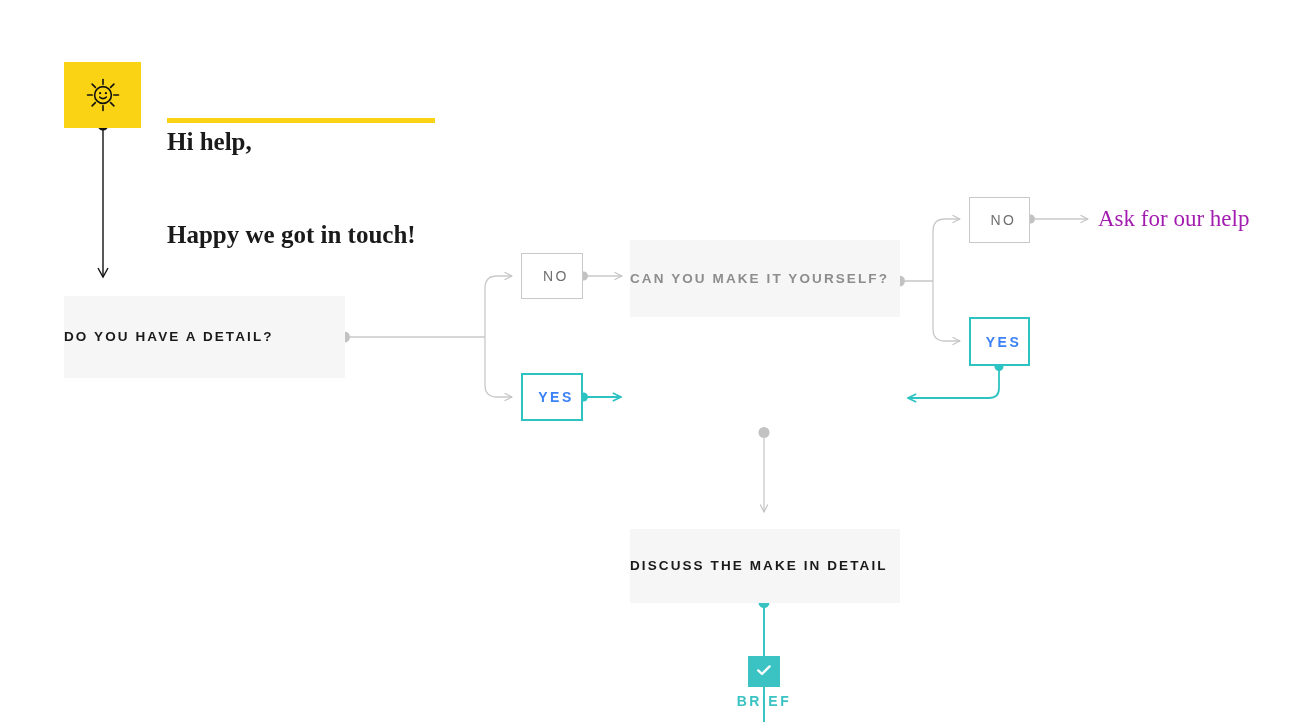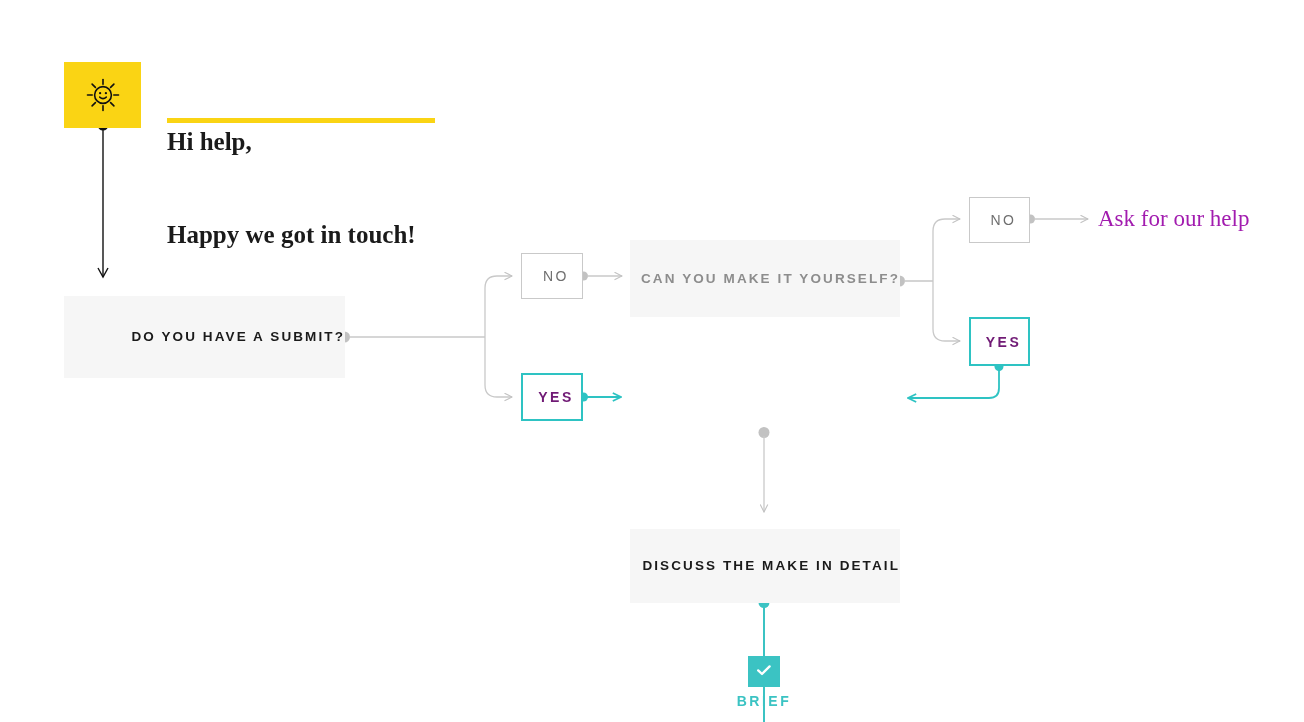--- a/index.html
+++ b/index.html
@@ -50,21 +50,21 @@
     height: 5px;
     background: #FAD414;
   }
 
   
   .shaded-box {
     position: absolute;
     background: #f6f6f6;
     display: flex;
     align-items: center;
-    justify-content: flex-end;
+    justify-content: flex-start;
     text-align: center;
     font-size: 13.5px;
     font-weight: 700;
     letter-spacing: 2.1px;
     line-height: 22px;
     color: #1a1a1a;
   }
   .shaded-box.muted { color: #8d8d8d; }
 
   .yn-box {
@@ -78,21 +78,21 @@
     box-sizing: border-box;
     padding-left: 8px;
   }
   .yn-no {
     border: 1px solid #c9c9c9;
     color: #6f6f6f;
     font-weight: 400;
   }
   .yn-yes {
     border: 2px solid #2ec3c3;
-    color: #701a75;
+    color: #3b82f6;
     font-weight: 700;
   }
 
   .serif-note {
     position: absolute;
     font-family: "Liberation Serif", serif;
     font-size: 23px;
     color: #a21caf;
     white-space: nowrap;
   }
@@ -202,21 +202,21 @@
     </span>
   </div>
 
   <div class="greeting">
     <span class="greeting-line">Hi help,</span>
     <span class="greeting-line">Happy we got in touch!</span>
   </div>
   <div class="greeting-underline"></div>
 
   <div class="shaded-box" style="left:64px; top:296px; width:281px; height:82px;">
-    <span>DO YOU HAVE A SUBMIT?</span>
+    <span>DO YOU HAVE A DETAIL?</span>
   </div>
 
   <div class="yn-box yn-no" style="left:521px; top:253px; width:62px; height:46px;">
     <span>NO</span>
   </div>
   <div class="yn-box yn-yes" style="left:521px; top:373px; width:62px; height:48px;">
     <span>YES</span>
   </div>
 
   <div class="shaded-box muted" style="left:630px; top:240px; width:270px; height:77px;">

